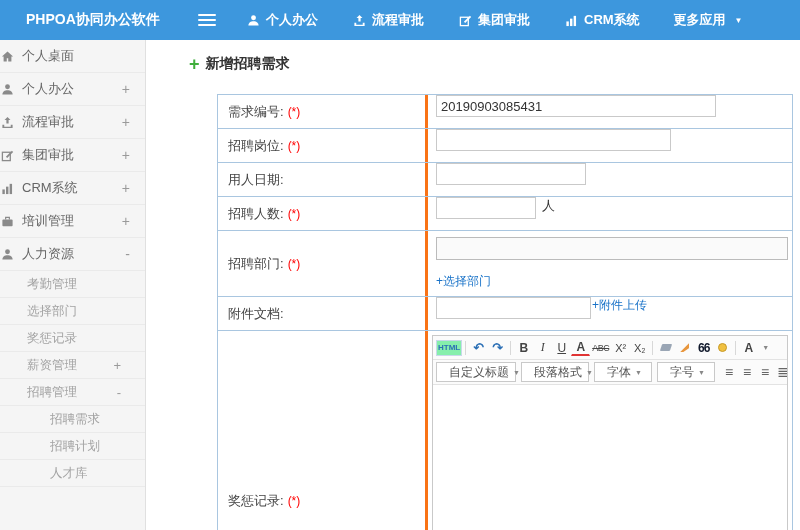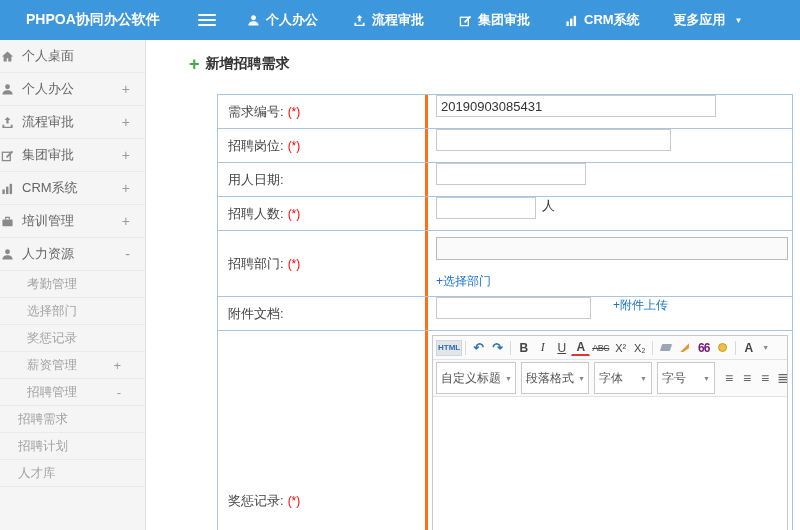--- a/index.html
+++ b/index.html
@@ -15,21 +15,21 @@
   .nav-item{display:flex;align-items:center;gap:6px;font-size:13px;font-weight:bold;color:#fff;cursor:pointer;white-space:nowrap}
   .nicon{display:inline-flex;width:14px;height:14px;align-items:center;justify-content:center}
   .caret{font-size:8px;margin-left:3px}
 
   
   .sidebar{position:absolute;top:40px;left:0;width:146px;bottom:0;background:#f5f5f5;border-right:1px solid #e0e0e0}
   .side-item{display:flex;align-items:center;height:33px;font-size:13px;color:#666;border-bottom:1px solid #eaeaea;position:relative;cursor:pointer;background:#f5f5f5}
   .sicon{width:14px;height:14px;margin-right:8px;display:inline-flex;align-items:center;justify-content:center}
   .expand{position:absolute;right:15px;color:#9a9a9a;font-size:14px;line-height:1}
   .side-item.lvl2{height:27px;padding-left:27px;color:#a3a3a3;font-size:12.5px}
-  .side-item.lvl3{height:27px;padding-left:18px;color:#a3a3a3;font-size:12.5px}
+  .side-item.lvl3{height:27px;padding-left:50px;color:#a3a3a3;font-size:12.5px}
   .side-item.lvl2 .expand{right:24px;font-size:13px}
 
   
   .main{position:absolute;top:40px;left:147px;right:0;bottom:0;background:#fff;overflow:hidden}
   .page-title{display:flex;align-items:center;gap:6px;margin:15px 0 0 42px;font-size:14px;font-weight:bold;color:#333}
   .plus-icon{color:#3fae3b;font-size:18px;font-weight:bold;line-height:14px}
 
   .form-table{margin:21px 0 0 70px;width:576px;border:1px solid #a9c6e0;border-bottom:none}
   .frow{display:flex;border-bottom:1px solid #a9c6e0;background:#fff}
   .fl{width:210px;border-right:3px solid #f97316;display:flex;align-items:center;padding-left:10px;font-size:13px;color:#444;flex-shrink:0}
@@ -37,40 +37,40 @@
   .fv{flex:1;display:flex;align-items:flex-start;padding:0 8px;font-size:13px;color:#333;min-width:0}
   .h34{height:34px}
   .h66{height:66px}
   .h340{height:340px}
   .fv.col{flex-direction:column;align-items:flex-start;justify-content:center;padding:6px 8px}
   .fv.top{align-items:flex-start;padding:4px}
   input.txt{height:22px;border:1px solid #c9c9c9;padding:0 4px;font-size:13px;font-family:inherit;color:#333;background:#fff}
   textarea.ta{width:352px;height:40px;border:1px solid #bbb;background:#fafafa;resize:none;font-family:inherit}
   .lnk{color:#1a73c8;font-size:12px;cursor:pointer;text-decoration:none}
   .suffix{margin-left:6px}
-  .gap{margin-left:22px}
+  .gap{margin-left:1px}
   .mt3{margin-top:13px}
 
   
   .editor{width:100%;border:1px solid #c9c9c9;background:#fff;height:100%}
   .ed-row{display:flex;align-items:center;padding:2px 3px;border-bottom:1px solid #e3e3e3;background:#fbfbfb;white-space:nowrap;overflow:hidden}
   .tb{display:inline-flex;align-items:center;justify-content:center;min-width:19px;height:19px;border:1px solid transparent;background:transparent;font-size:11px;color:#444;cursor:pointer;margin:0;padding:0 1px;font-family:inherit}
-  .tb.html{font-size:8px;font-weight:bold;color:#2b6fb5;border:1px solid #c8d8ea;background:#e5e5e5;height:16px;min-width:24px}
+  .tb.html{font-size:8px;font-weight:bold;color:#2b6fb5;border:1px solid #c8d8ea;background:#86efac;height:16px;min-width:24px}
   .tb.blue{color:#2b6fb5;font-size:13px;font-weight:bold}
   .sep{width:1px;height:14px;background:#d8d8d8;margin:0 3px;flex-shrink:0}
   .b-bold{font-weight:bold;font-size:12px}
   .b-ital{font-style:italic;font-family:"Liberation Serif",serif;font-size:12px}
   .b-und{text-decoration:underline;font-size:12px}
   .b-fcolor{font-weight:bold;font-size:12px;border-bottom:2px solid #e03333;height:17px}
   .b-strike{text-decoration:line-through;font-size:9px;letter-spacing:-0.5px}
-  .b-quote{color:#701a75;font-weight:bold;font-size:12px;letter-spacing:-1px}
+  .b-quote{color:#0f172a;font-weight:bold;font-size:12px;letter-spacing:-1px}
   .sh-eraser{display:inline-block;width:10px;height:7px;background:#9aa6b5;transform:skewX(-18deg);border-radius:1px}
   .sh-brush{display:inline-block;width:9px;height:9px;background:#e8963d;clip-path:polygon(0 100%,100% 0,100% 55%,35% 100%)}
   .sh-emoji{display:inline-block;width:9px;height:9px;background:#f0c040;border-radius:50%;border:1px solid #c79a28}
-  .select{display:inline-flex;align-items:center;justify-content:space-between;border:1px solid #c9c9c9;background:#fff;height:32px;padding:0 4px;font-size:12px;color:#555;margin-right:5px;cursor:pointer;flex-shrink:0}
+  .select{display:inline-flex;align-items:center;justify-content:space-between;border:1px solid #c9c9c9;background:#fff;height:20px;padding:0 12px;font-size:12px;color:#555;margin-right:5px;cursor:pointer;flex-shrink:0}
   .dcaret{font-size:7px;color:#888;margin-left:4px}
   .alg{font-size:14px;color:#666;min-width:18px}
   .ed-content{background:#fff;height:260px;cursor:text}
 </style>
 </head>
 <body>
 
 <header class="topbar">
   <div class="brand">PHPOA协同办公软件</div>
   <div class="hamburger">

